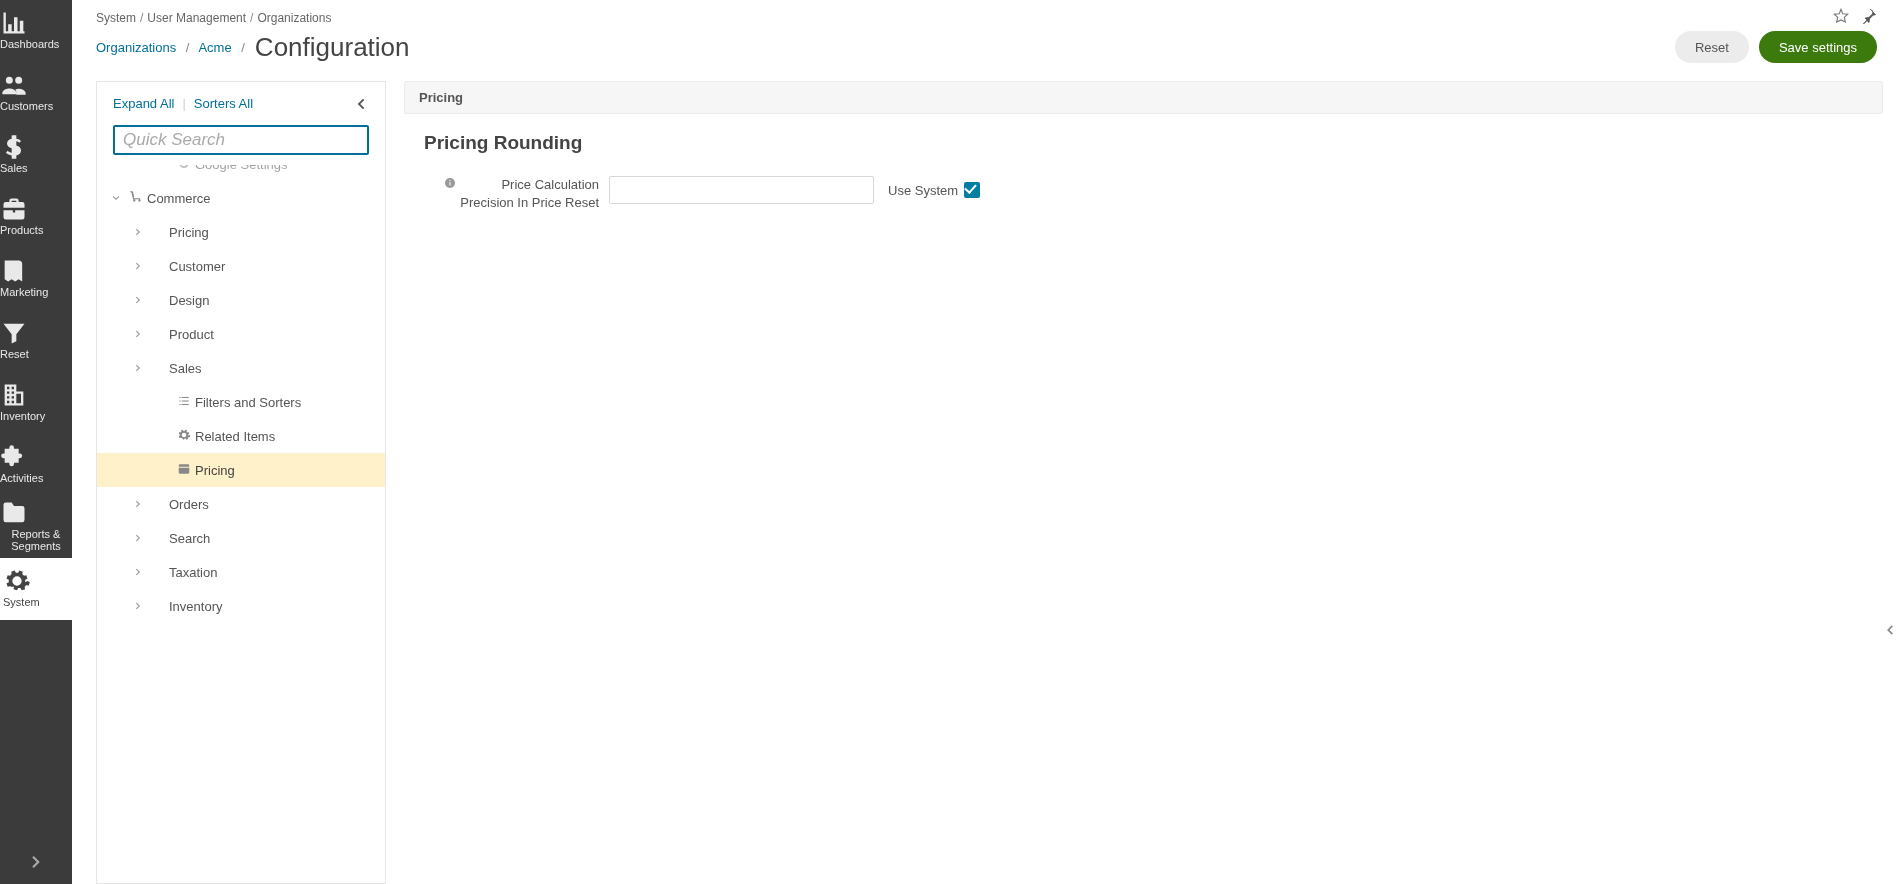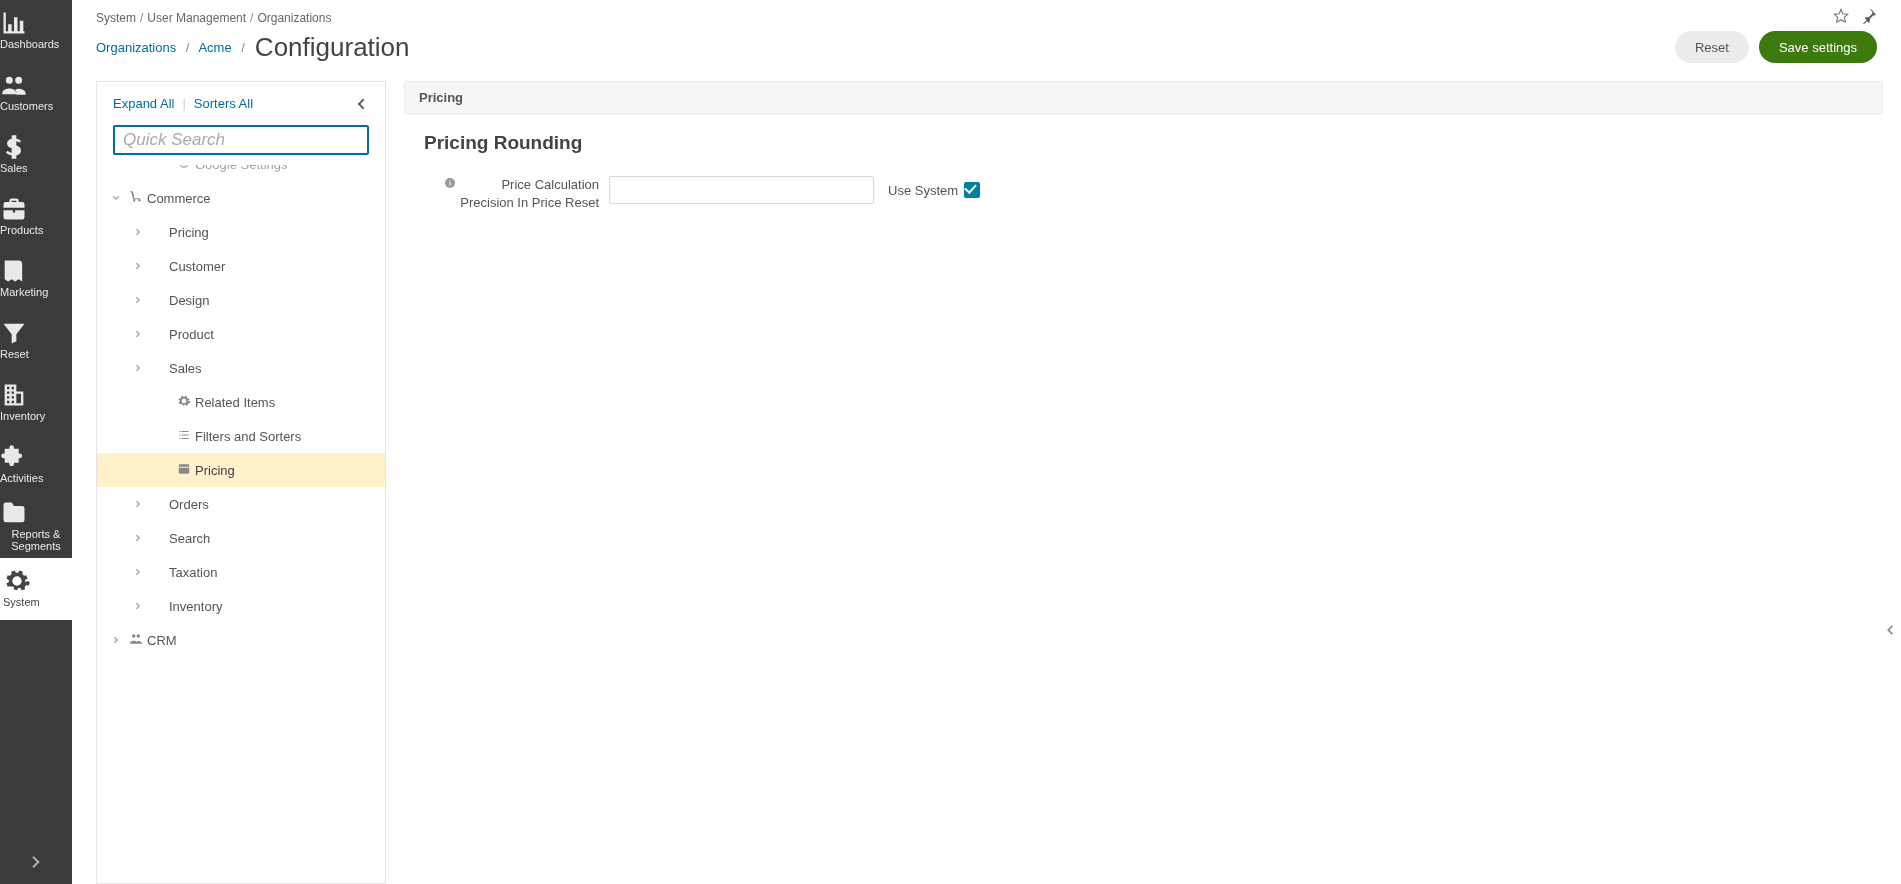--- a/index.html
+++ b/index.html
@@ -291,32 +291,32 @@
                     <path d="M9 4l8 8-8 8-2-2 6-6-6-6z"></path>
                   </svg></span>
                 <span class="icon"></span>
                 <span class="label">Sales</span>
               </div>
             </li>
             <li>
               <div class="row indent-2">
                 <span class="toggle"></span>
                 <span class="icon"><svg viewBox="0 0 24 24">
-                    <path d="M12 8a4 4 0 100 8 4 4 0 000-8zm9 4l2 1-1 3-2-.5a8 8 0 01-1.5 1.5l.5 2-3 1-1-2a8 8 0 01-2 0l-1 2-3-1 .5-2A8 8 0 016 16.5L4 17l-1-3 2-1a8 8 0 010-2l-2-1 1-3 2 .5A8 8 0 017.5 6L7 4l3-1 1 2a8 8 0 012 0l1-2 3 1-.5 2A8 8 0 0118 7.5l2-.5 1 3-2 1a8 8 0 010 2z"></path>
-                  </svg></span>
-                <span class="label">Related Items</span>
+                    <path d="M4 5h2v2H4V5zm4 0h12v2H8V5zM4 11h2v2H4v-2zm4 0h12v2H8v-2zM4 17h2v2H4v-2zm4 0h12v2H8v-2z"></path>
+                  </svg></span>
+                <span class="label">Filters and Sorters</span>
               </div>
             </li>
             <li>
               <div class="row indent-2">
                 <span class="toggle"></span>
                 <span class="icon"><svg viewBox="0 0 24 24">
-                    <path d="M4 5h2v2H4V5zm4 0h12v2H8V5zM4 11h2v2H4v-2zm4 0h12v2H8v-2zM4 17h2v2H4v-2zm4 0h12v2H8v-2z"></path>
-                  </svg></span>
-                <span class="label">Filters and Sorters</span>
+                    <path d="M12 8a4 4 0 100 8 4 4 0 000-8zm9 4l2 1-1 3-2-.5a8 8 0 01-1.5 1.5l.5 2-3 1-1-2a8 8 0 01-2 0l-1 2-3-1 .5-2A8 8 0 016 16.5L4 17l-1-3 2-1a8 8 0 010-2l-2-1 1-3 2 .5A8 8 0 017.5 6L7 4l3-1 1 2a8 8 0 012 0l1-2 3 1-.5 2A8 8 0 0118 7.5l2-.5 1 3-2 1a8 8 0 010 2z"></path>
+                  </svg></span>
+                <span class="label">Related Items</span>
               </div>
             </li>
             <li>
               <div class="row indent-2 selected">
                 <span class="toggle"></span>
                 <span class="icon"><svg viewBox="0 0 24 24">
                     <path d="M3 6a2 2 0 012-2h14a2 2 0 012 2v2H3V6zm0 4h18v8a2 2 0 01-2 2H5a2 2 0 01-2-2v-8zm2 4h5v2H5v-2z"></path>
                   </svg></span>
                 <span class="label">Pricing</span>
               </div>
@@ -348,31 +348,20 @@
                 <span class="label">Taxation</span>
               </div>
             </li>
             <li>
               <div class="row indent-1">
                 <span class="toggle"><svg viewBox="0 0 24 24">
                     <path d="M9 4l8 8-8 8-2-2 6-6-6-6z"></path>
                   </svg></span>
                 <span class="icon"></span>
                 <span class="label">Inventory</span>
-              </div>
-            </li>
-            <li>
-              <div class="row indent-0">
-                <span class="toggle"><svg viewBox="0 0 24 24">
-                    <path d="M9 4l8 8-8 8-2-2 6-6-6-6z"></path>
-                  </svg></span>
-                <span class="icon"><svg viewBox="0 0 24 24">
-                    <path d="M8 10a3 3 0 100-6 3 3 0 000 6zm8 0a3 3 0 100-6 3 3 0 000 6zM2 19c0-3 4-4 6-4s6 1 6 4v1H2v-1zm12 0c0-1 0-2-1-3 1-.5 2-.7 3-.7 2 0 6 1 6 4v1h-8v-1z"></path>
-                  </svg></span>
-                <span class="label">CRM</span>
               </div>
             </li>
           </ul>
         </div>
     </aside>
 
     <main class="main-panel">
       <div class="panel-header">Pricing</div>
       <h2 class="section-title">Pricing Rounding</h2>
 

